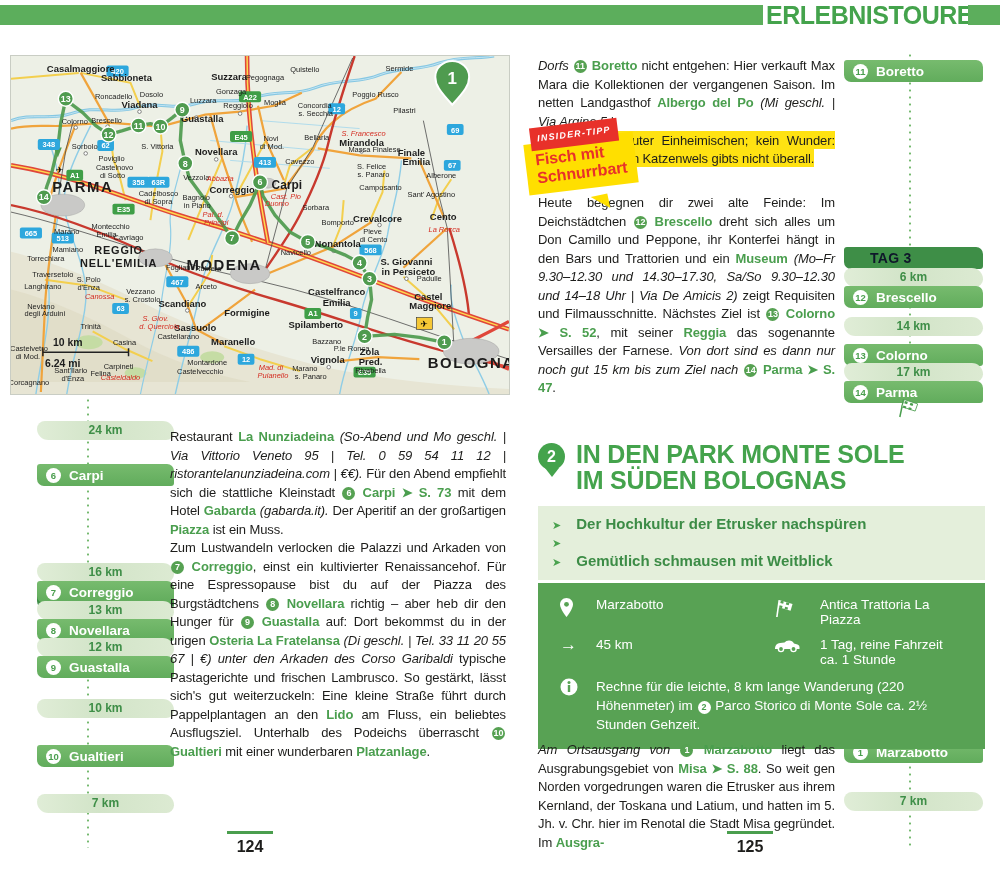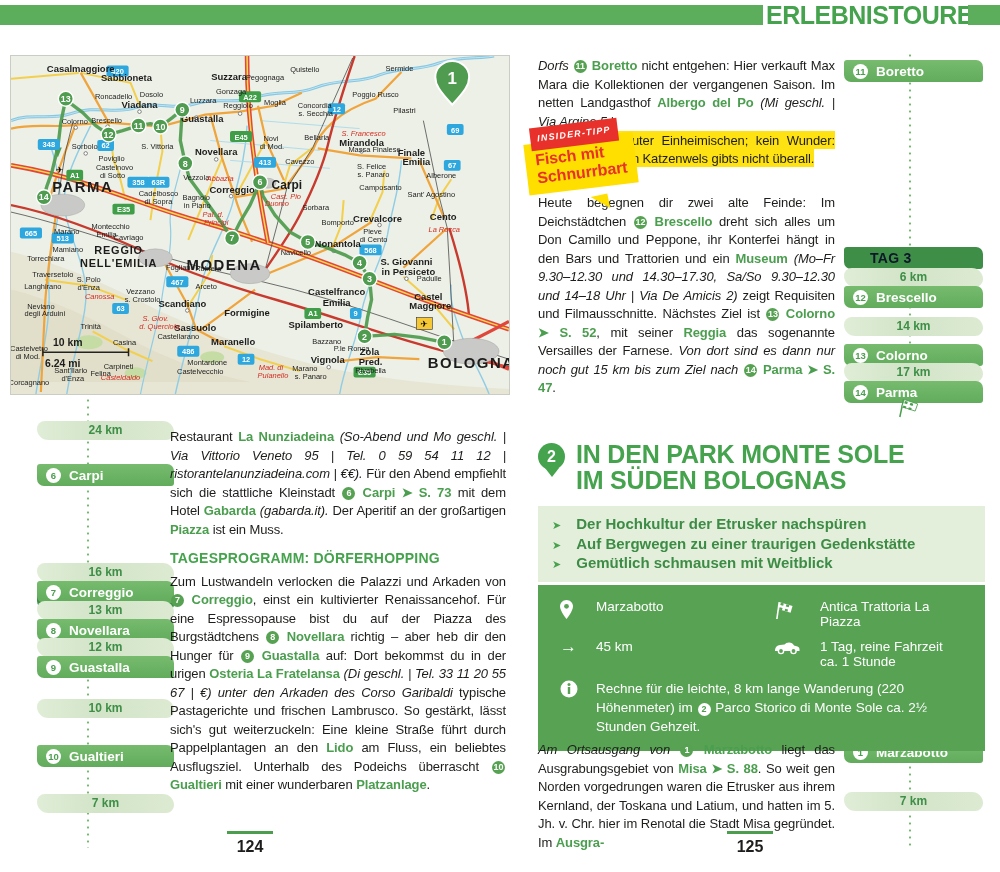--- a/index.html
+++ b/index.html
@@ -483,21 +483,20 @@
       <div class="s-arrow" style="top: 727px; left: 903px;">▼</div>
       <div class="s-stop sr-item" style="top: 741px;">
         <span class="n">1</span>
         <span>Marzabotto</span>
       </div>
       <div class="s-km sr-item" style="top: 792px;">7 km</div>
     </div>
 
   <div class="col" id="col-left">
     <p><span>Restaurant </span><span class="g">La Nunziadeina </span><span class="i">(So-Abend und Mo geschl. | Via Vittorio Veneto 95 | Tel. 0 59 54 11 12 | ristorantelanunziadeina.com | €€).</span><span> Für den Abend empfiehlt sich die stattliche Kleinstadt </span><span class="cnum">6</span><span class="g"> Carpi </span><span class="g">➤ S. 73</span><span> mit dem Hotel </span><span class="g">Gabarda </span><span class="i">(gabarda.it).</span><span> Der Aperitif an der großartigen </span><span class="g">Piazza</span><span> ist ein Muss.</span></p>
-    <h3 class="subhead">TAGESPROGRAMM: DÖRFERHOPPING</h3>
     <p><span>Zum Lustwandeln verlocken die Palazzi und Arkaden von </span><span class="cnum">7</span><span class="g"> Correggio</span><span>, einst ein kultivierter Renaissancehof. Für eine Espressopause bist du auf der Piazza des Burgstädtchens </span><span class="cnum">8</span><span class="g"> Novellara</span><span> richtig – aber heb dir den Hunger für </span><span class="cnum">9</span><span class="g"> Guastalla</span><span> auf: Dort bekommst du in der urigen </span><span class="g">Osteria La Fratelansa </span><span class="i">(Di geschl. | Tel. 33 11 20 55 67 | €) unter den Arkaden des Corso Garibaldi </span><span>typische Pastagerichte und frischen Lambrusco. So gestärkt, lässt sich's gut weiterzuckeln: Eine kleine Straße führt durch Pappelplantagen an den </span><span class="g">Lido</span><span> am Fluss, ein beliebtes Ausflugsziel. Unterhalb des Podeichs überrascht </span><span class="cnum">10</span><span class="g"> Gualtieri</span><span> mit einer wunderbaren </span><span class="g">Platzanlage</span><span>.</span></p>
   </div>
   <div class="pgnum" style="left:210px;">124</div>
 
   <div class="col" id="col-right">
     <p><span class="i">Dorfs </span><span class="cnum">11</span><span class="g"> Boretto </span><span>nicht entgehen: Hier verkauft Max Mara die Kollektionen der vergangenen Saison. Im netten Landgasthof </span><span class="g">Albergo del Po </span><span class="i">(Mi geschl. | Via Argine 5 |</span></p>
     <p><span class="hl">taurant unter lauter Einheimischen; kein Wunder: Kross gebratenen Katzenwels gibts nicht überall.</span></p>
     <div class="tip">
       <div class="tip-bubble">
         <span>Fisch mit</span><br>
@@ -517,21 +516,20 @@
         <span>IM SÜDEN BOLOGNAS</span>
       </div>
     </div>
     <div class="s2-bul" id="bullets">
         <div class="bul-row">
           <span class="arr">➤</span>
           <span class="btxt">Der Hochkultur der Etrusker nachspüren</span>
         </div>
         <div class="bul-row">
           <span class="arr">➤</span>
-          <span class="btxt">Auf Bergwegen zu einer traurigen Gedenkstätte</span>
         </div>
         <div class="bul-row">
           <span class="arr">➤</span>
           <span class="btxt">Gemütlich schmausen mit Weitblick</span>
         </div>
       </div>
     <div class="ibox">
       <div class="ib-grid">
         <span class="ib-ic">
           <svg width="13" height="19" viewBox="0 0 13 19">

